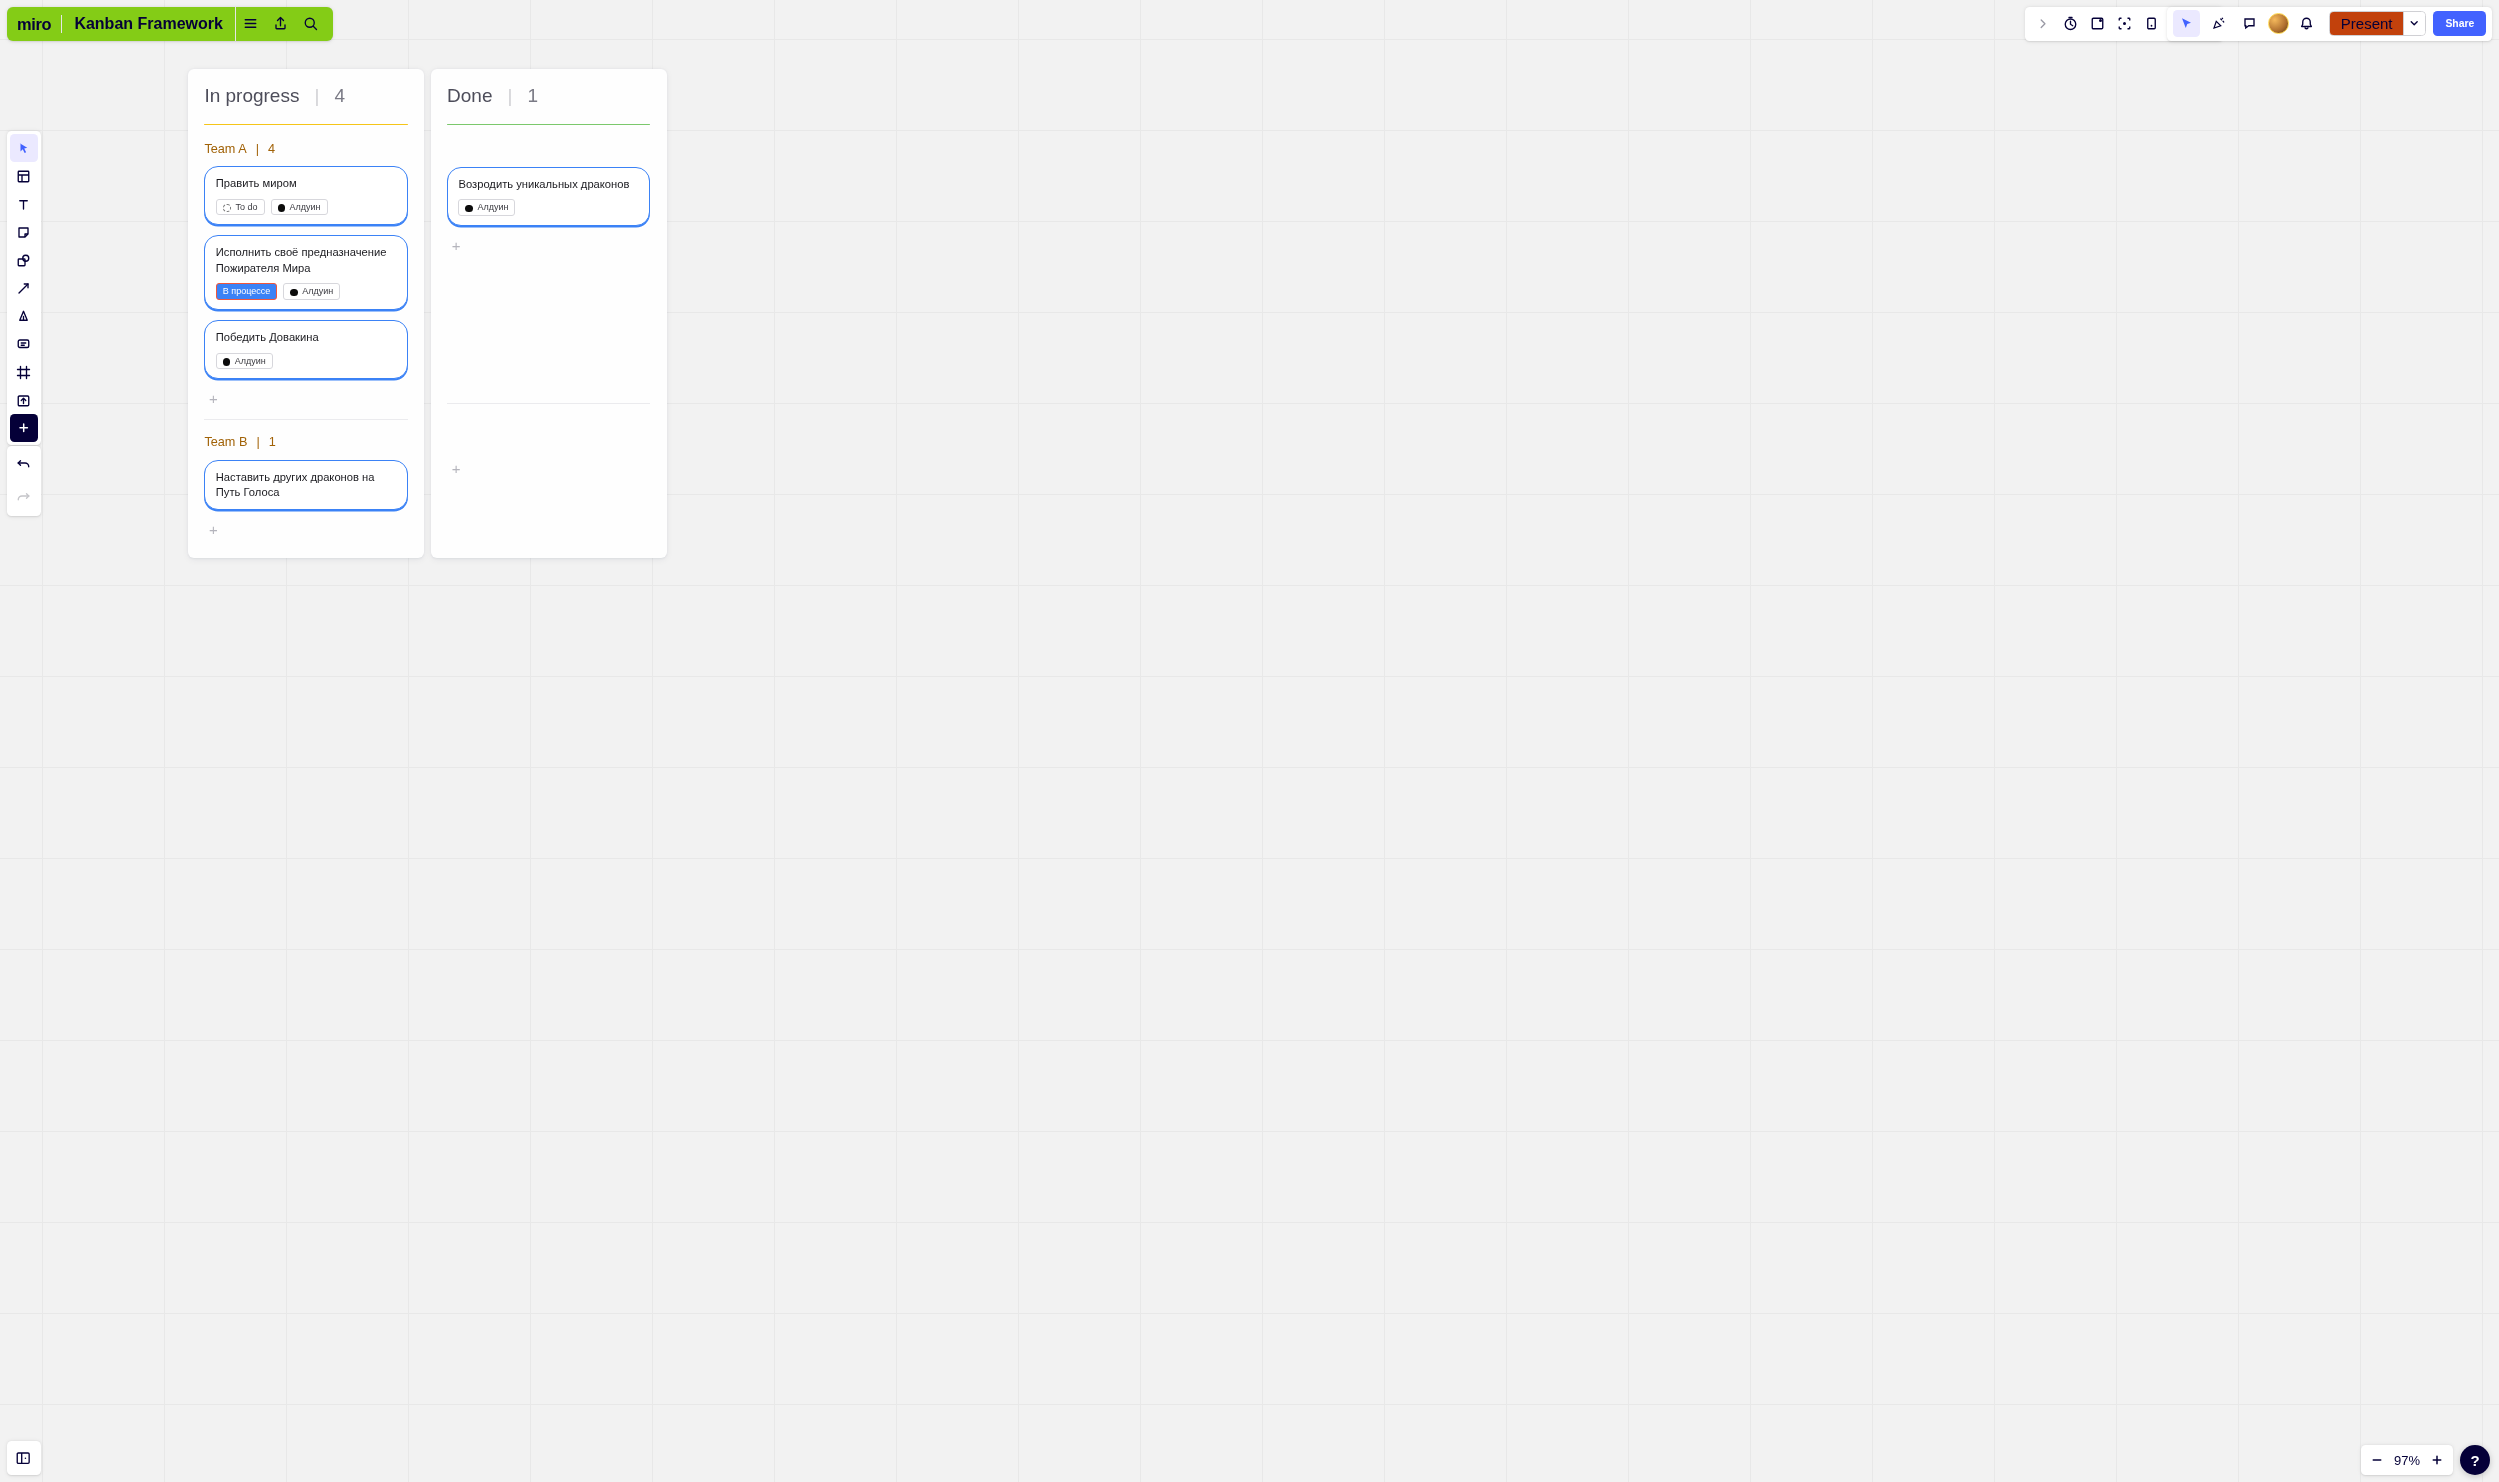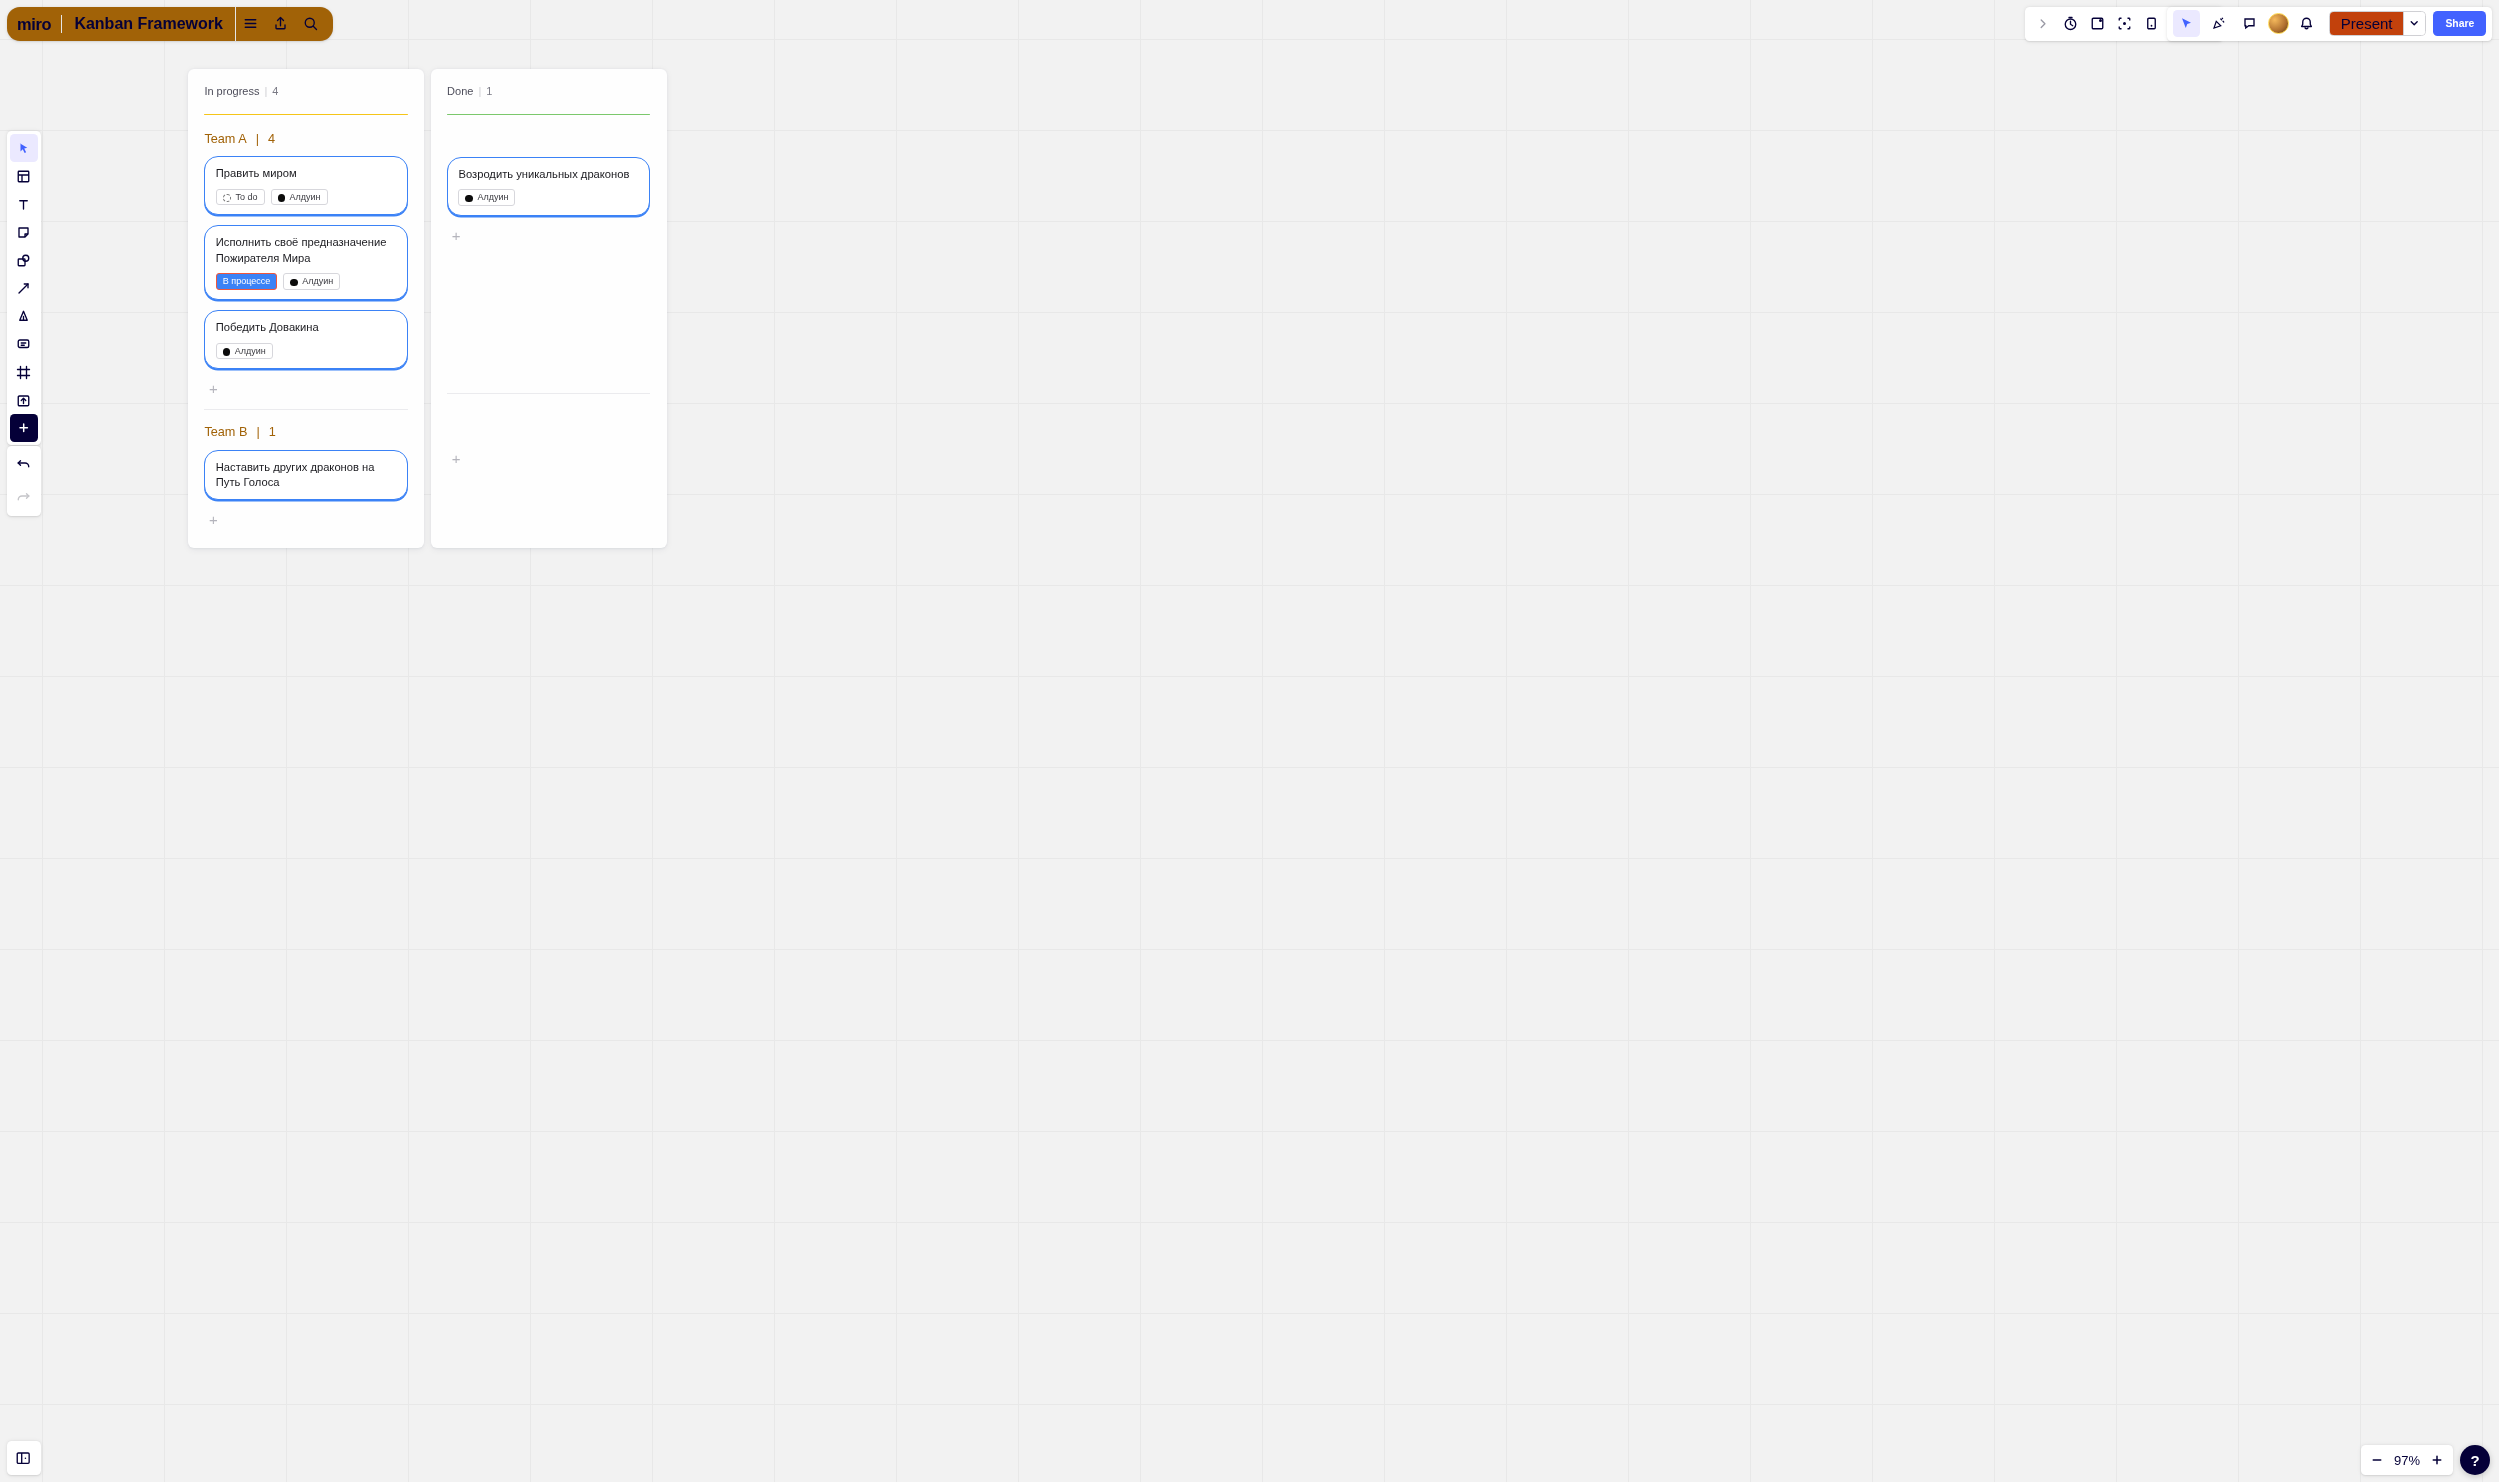--- a/index.html
+++ b/index.html
@@ -21,22 +21,22 @@
       linear-gradient(to bottom, #e8e8e8 0.7px, transparent 0.7px);
     background-size: 122px 91px;
     background-position: 42px 39px;
   }
 
   
   .topbar-left {
     position: absolute;
     top: 6.7px; left: 6.7px;
     height: 34px;
-    background: #a16207;
-    border-radius: 13px;
+    background: #84cc16;
+    border-radius: 6px;
     box-shadow: 0 0.7px 4.5px rgba(0,0,0,.08), 0 0.7px 1.5px rgba(0,0,0,.08);
     display: flex;
     align-items: center;
     padding: 0 7.5px 0 10.4px;
     gap: 0;
   }
   .miro-logo {
     font-weight: 800;
     font-size: 16.4px;
     letter-spacing: -0.4px;
@@ -228,22 +228,22 @@
     gap:6.7px;
   }
   .kanban-col {
     width:236px;
     background:#fefefe;
     border-radius:6px;
     padding:16.4px 16.4px 19.4px;
     box-shadow: 0 0.7px 2.2px rgba(9,30,66,.06), 0 1.5px 7.5px rgba(9,30,66,.06);
   }
   .col-head {
-    display:flex; align-items:baseline; gap:5px;
-    font-size:11px;
+    display:flex; align-items:baseline; gap:15px;
+    font-size:19px;
     padding-bottom:16.4px;
   }
   .col-head .name { font-weight:500; color:#4d4d5a; }
   .col-head .sep { color:#d0d0d4; }
   .col-head .count { color:#7a7a85; }
   .col-rule { height:1.5px; border-radius:0.7px; margin-bottom:16.4px; }
   .col-rule.y { background:#f5c518; }
   .col-rule.g { background:#7bc86c; }
 
   .team-block { }

